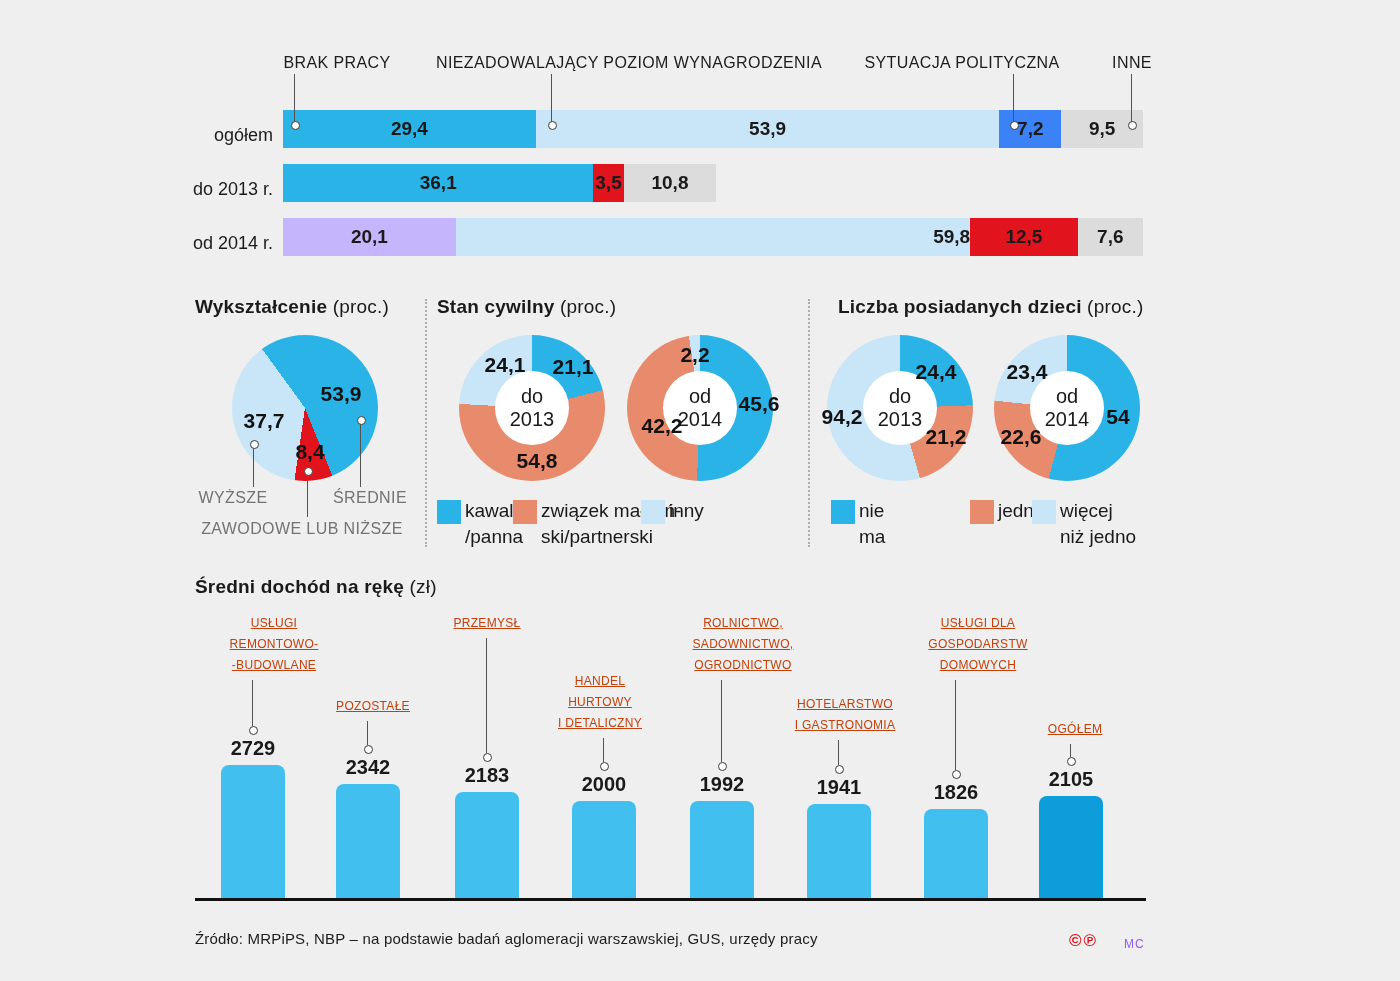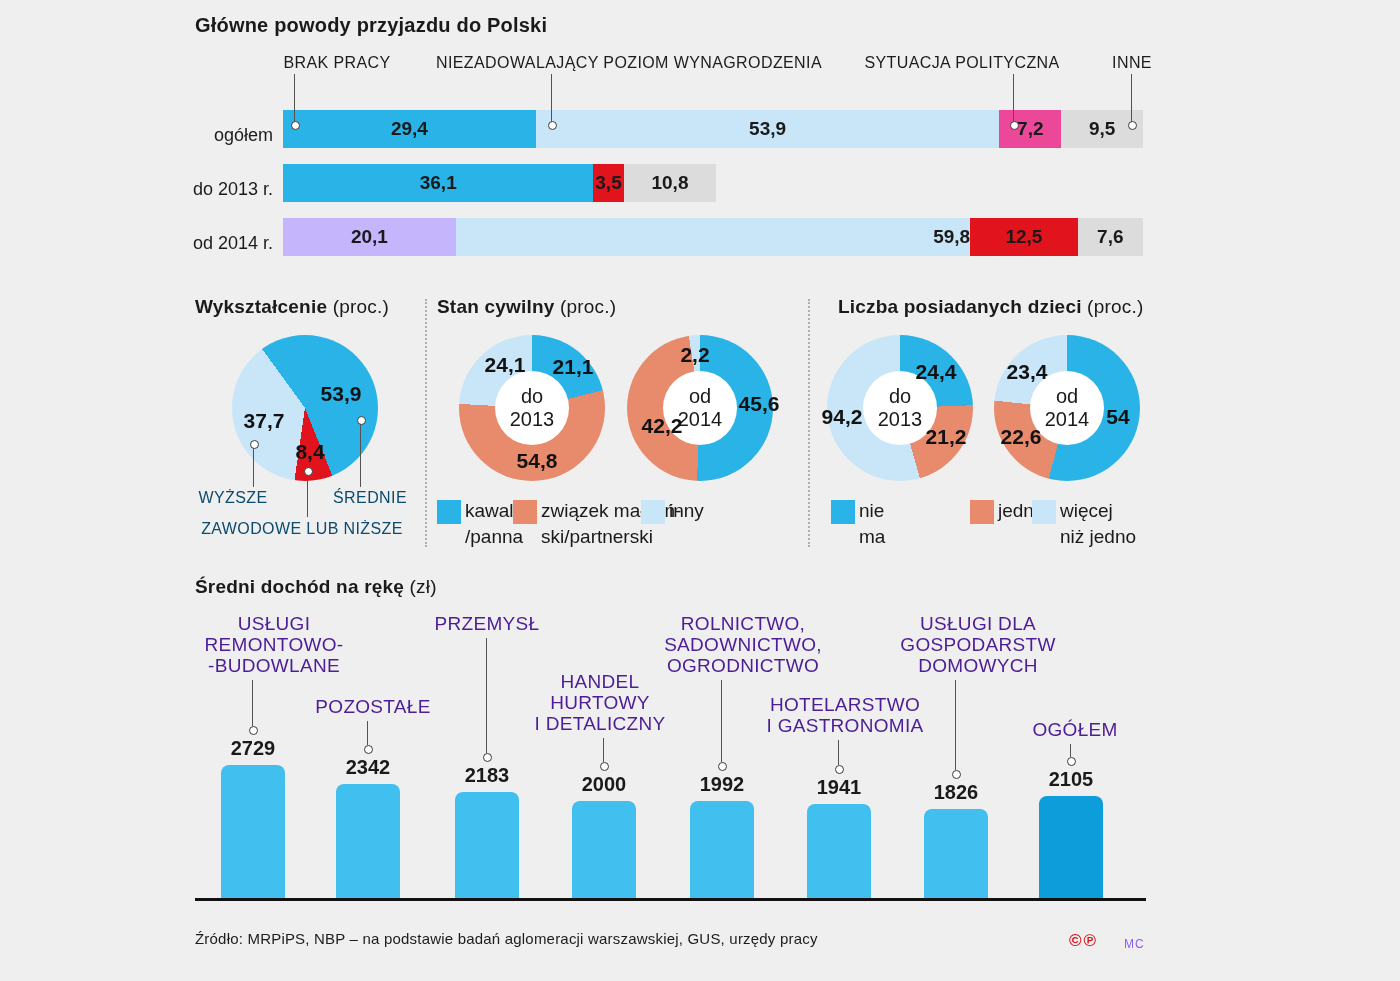--- a/index.html
+++ b/index.html
@@ -19,43 +19,42 @@
   .seg-val{font-weight:bold;font-size:19px;white-space:nowrap;}
   .row-label{position:absolute;left:-165px;bottom:2px;width:155px;text-align:right;font-size:18px;color:#1c1c1c;}
   
   .vsep{top:299px;height:248px;border-left:2px dotted #aeaeae;}
   
   .pie{width:146px;height:146px;border-radius:50%;}
   .donut{width:146px;height:146px;border-radius:50%;}
   .hole{position:absolute;left:50%;top:50%;transform:translate(-50%,-50%);width:74px;height:74px;border-radius:50%;background:#fff;display:flex;flex-direction:column;align-items:center;justify-content:center;}
   .period{display:block;font-size:20px;line-height:23px;color:#1a1a1a;text-align:center;}
   .big-val{position:absolute;transform:translate(-50%,-50%);font-weight:bold;font-size:21px;white-space:nowrap;z-index:5;color:#121212;}
-  .pie-cat{font-size:16px;letter-spacing:.4px;white-space:nowrap;transform:translateX(-50%);color:#0c4a6e;}
+  .pie-cat{font-size:16px;letter-spacing:.4px;white-space:nowrap;transform:translateX(-50%);color:#737373;}
   
   .legend-item{display:flex;align-items:flex-start;}
   .swatch{width:24px;height:24px;flex:0 0 24px;margin-right:4px;margin-top:2px;}
   .legend-text{font-size:19px;line-height:26px;}
   .ll{display:block;white-space:nowrap;}
   
   .inc-label{text-align:center;transform:translateX(-50%);}
-  .inc-line{font-size:19px;line-height:21px;letter-spacing:.3px;white-space:nowrap;color:#4c1d95;}
+  .inc-line{font-size:12px;line-height:21px;letter-spacing:.3px;white-space:nowrap;color:#c2410c;text-decoration:underline;}
   .inc-val{transform:translateX(-50%);font-weight:bold;font-size:20px;white-space:nowrap;z-index:5;}
   .inc-bar{border-radius:8px 8px 0 0;z-index:1;}
   .baseline{background:#111;height:3px;z-index:3;}
   
   .source{font-size:15px;color:#1c1c1c;letter-spacing:.2px;white-space:nowrap;}
   .marks{font-size:17px;color:#d7161c;font-weight:bold;letter-spacing:2px;white-space:nowrap;}
   .credit{font-size:12px;color:#8b5cf6;letter-spacing:1px;}
 </style>
 </head>
 <body>
 
 <div class="stage">
 
-  <div class="abs main-title" style="left:195px;top:14px;">Główne powody przyjazdu do Polski</div>
 
   <div class="abs cat-label" style="left:337px;top:54px;">BRAK PRACY</div>
   <div class="abs cat-label" style="left:629px;top:54px;">NIEZADOWALAJĄCY POZIOM WYNAGRODZENIA</div>
   <div class="abs cat-label" style="left:962px;top:54px;">SYTUACJA POLITYCZNA</div>
   <div class="abs cat-label" style="left:1132px;top:54px;">INNE</div>
 
   <div class="abs leader" style="left:294px;top:74px;height:48px;"></div>
   <div class="abs leader" style="left:551px;top:74px;height:48px;"></div>
   <div class="abs leader" style="left:1013px;top:74px;height:48px;"></div>
   <div class="abs leader" style="left:1131px;top:74px;height:48px;"></div>
@@ -66,21 +65,21 @@
 
   <div id="reason-rows" class="abs" style="left:283px;top:110px;">
       <div class="bar-row">
         <div class="row-label">ogółem</div>
         <div class="bar-seg" style="width: 29.4%; background: rgb(41, 179, 230);">
           <span class="seg-val">29,4</span>
         </div>
         <div class="bar-seg" style="width: 53.9%; background: rgb(201, 230, 248);">
           <span class="seg-val">53,9</span>
         </div>
-        <div class="bar-seg" style="width: 7.2%; background: #ec4899;">
+        <div class="bar-seg" style="width: 7.2%; background: #3b82f6;">
           <span class="seg-val">7,2</span>
         </div>
         <div class="bar-seg" style="width: 9.5%; background: rgb(220, 220, 220);">
           <span class="seg-val">9,5</span>
         </div>
       </div>
       <div class="bar-row">
         <div class="row-label">do 2013 r.</div>
         <div class="bar-seg" style="width: 36.1%; background: rgb(41, 179, 230);">
           <span class="seg-val">36,1</span>

